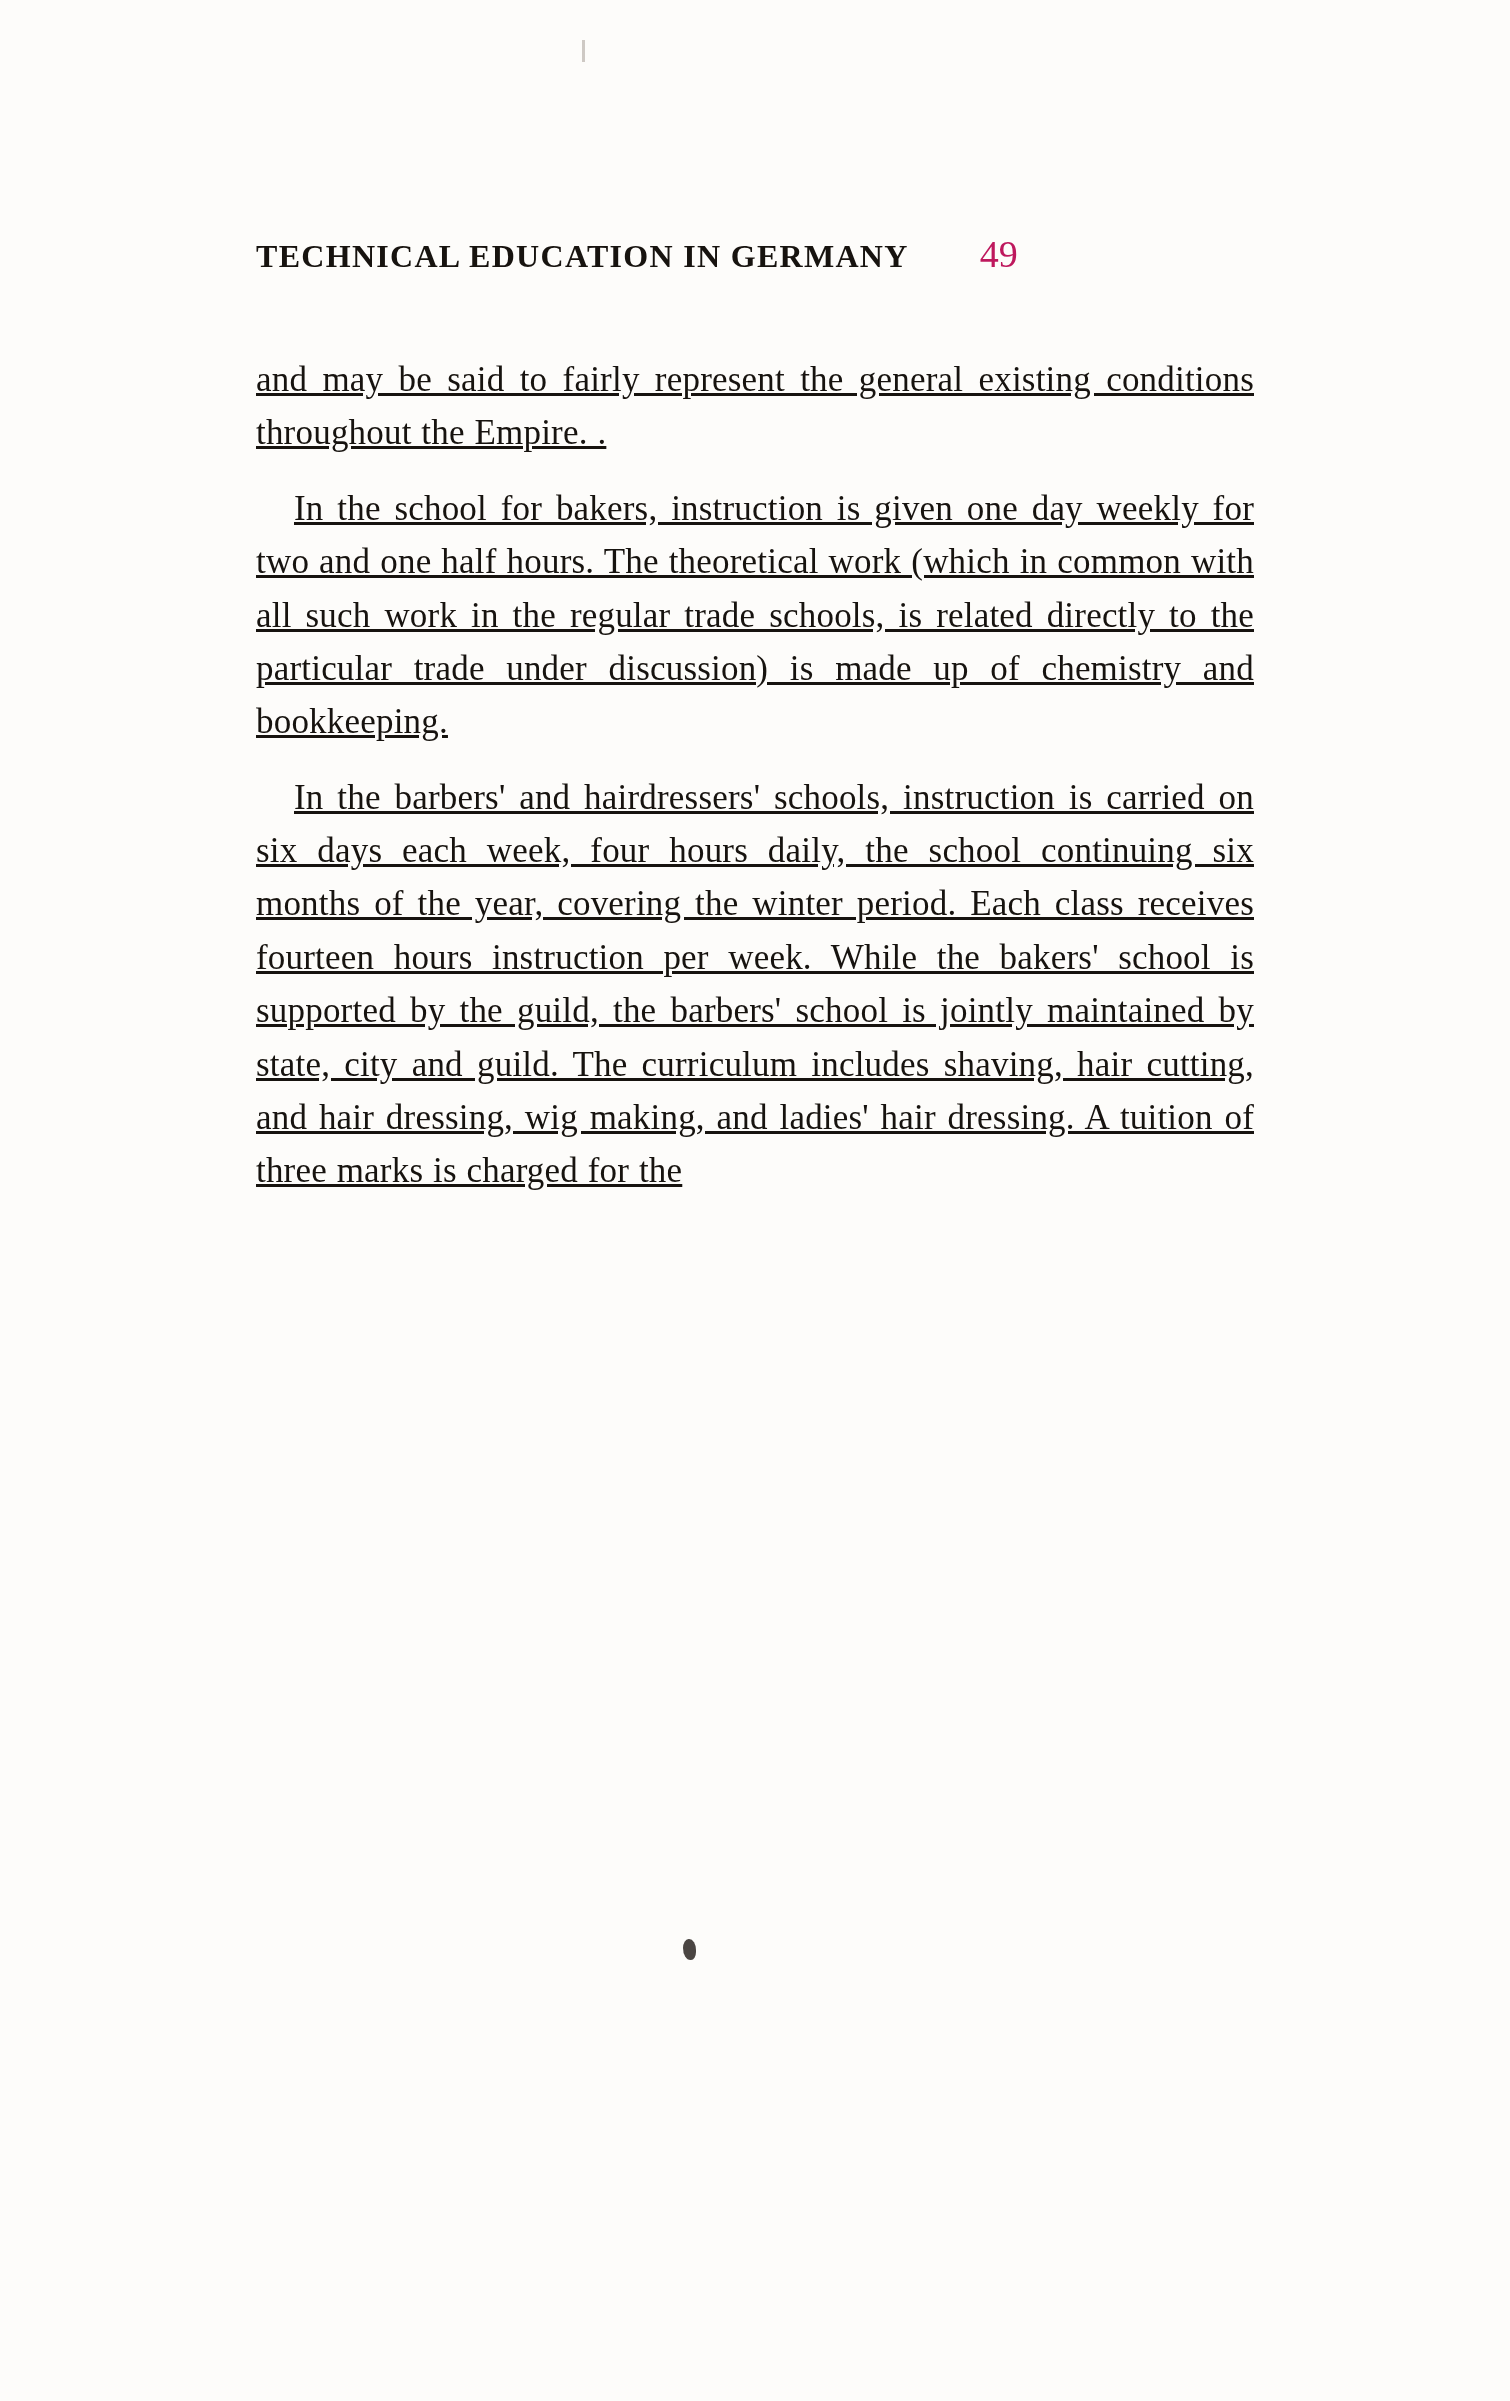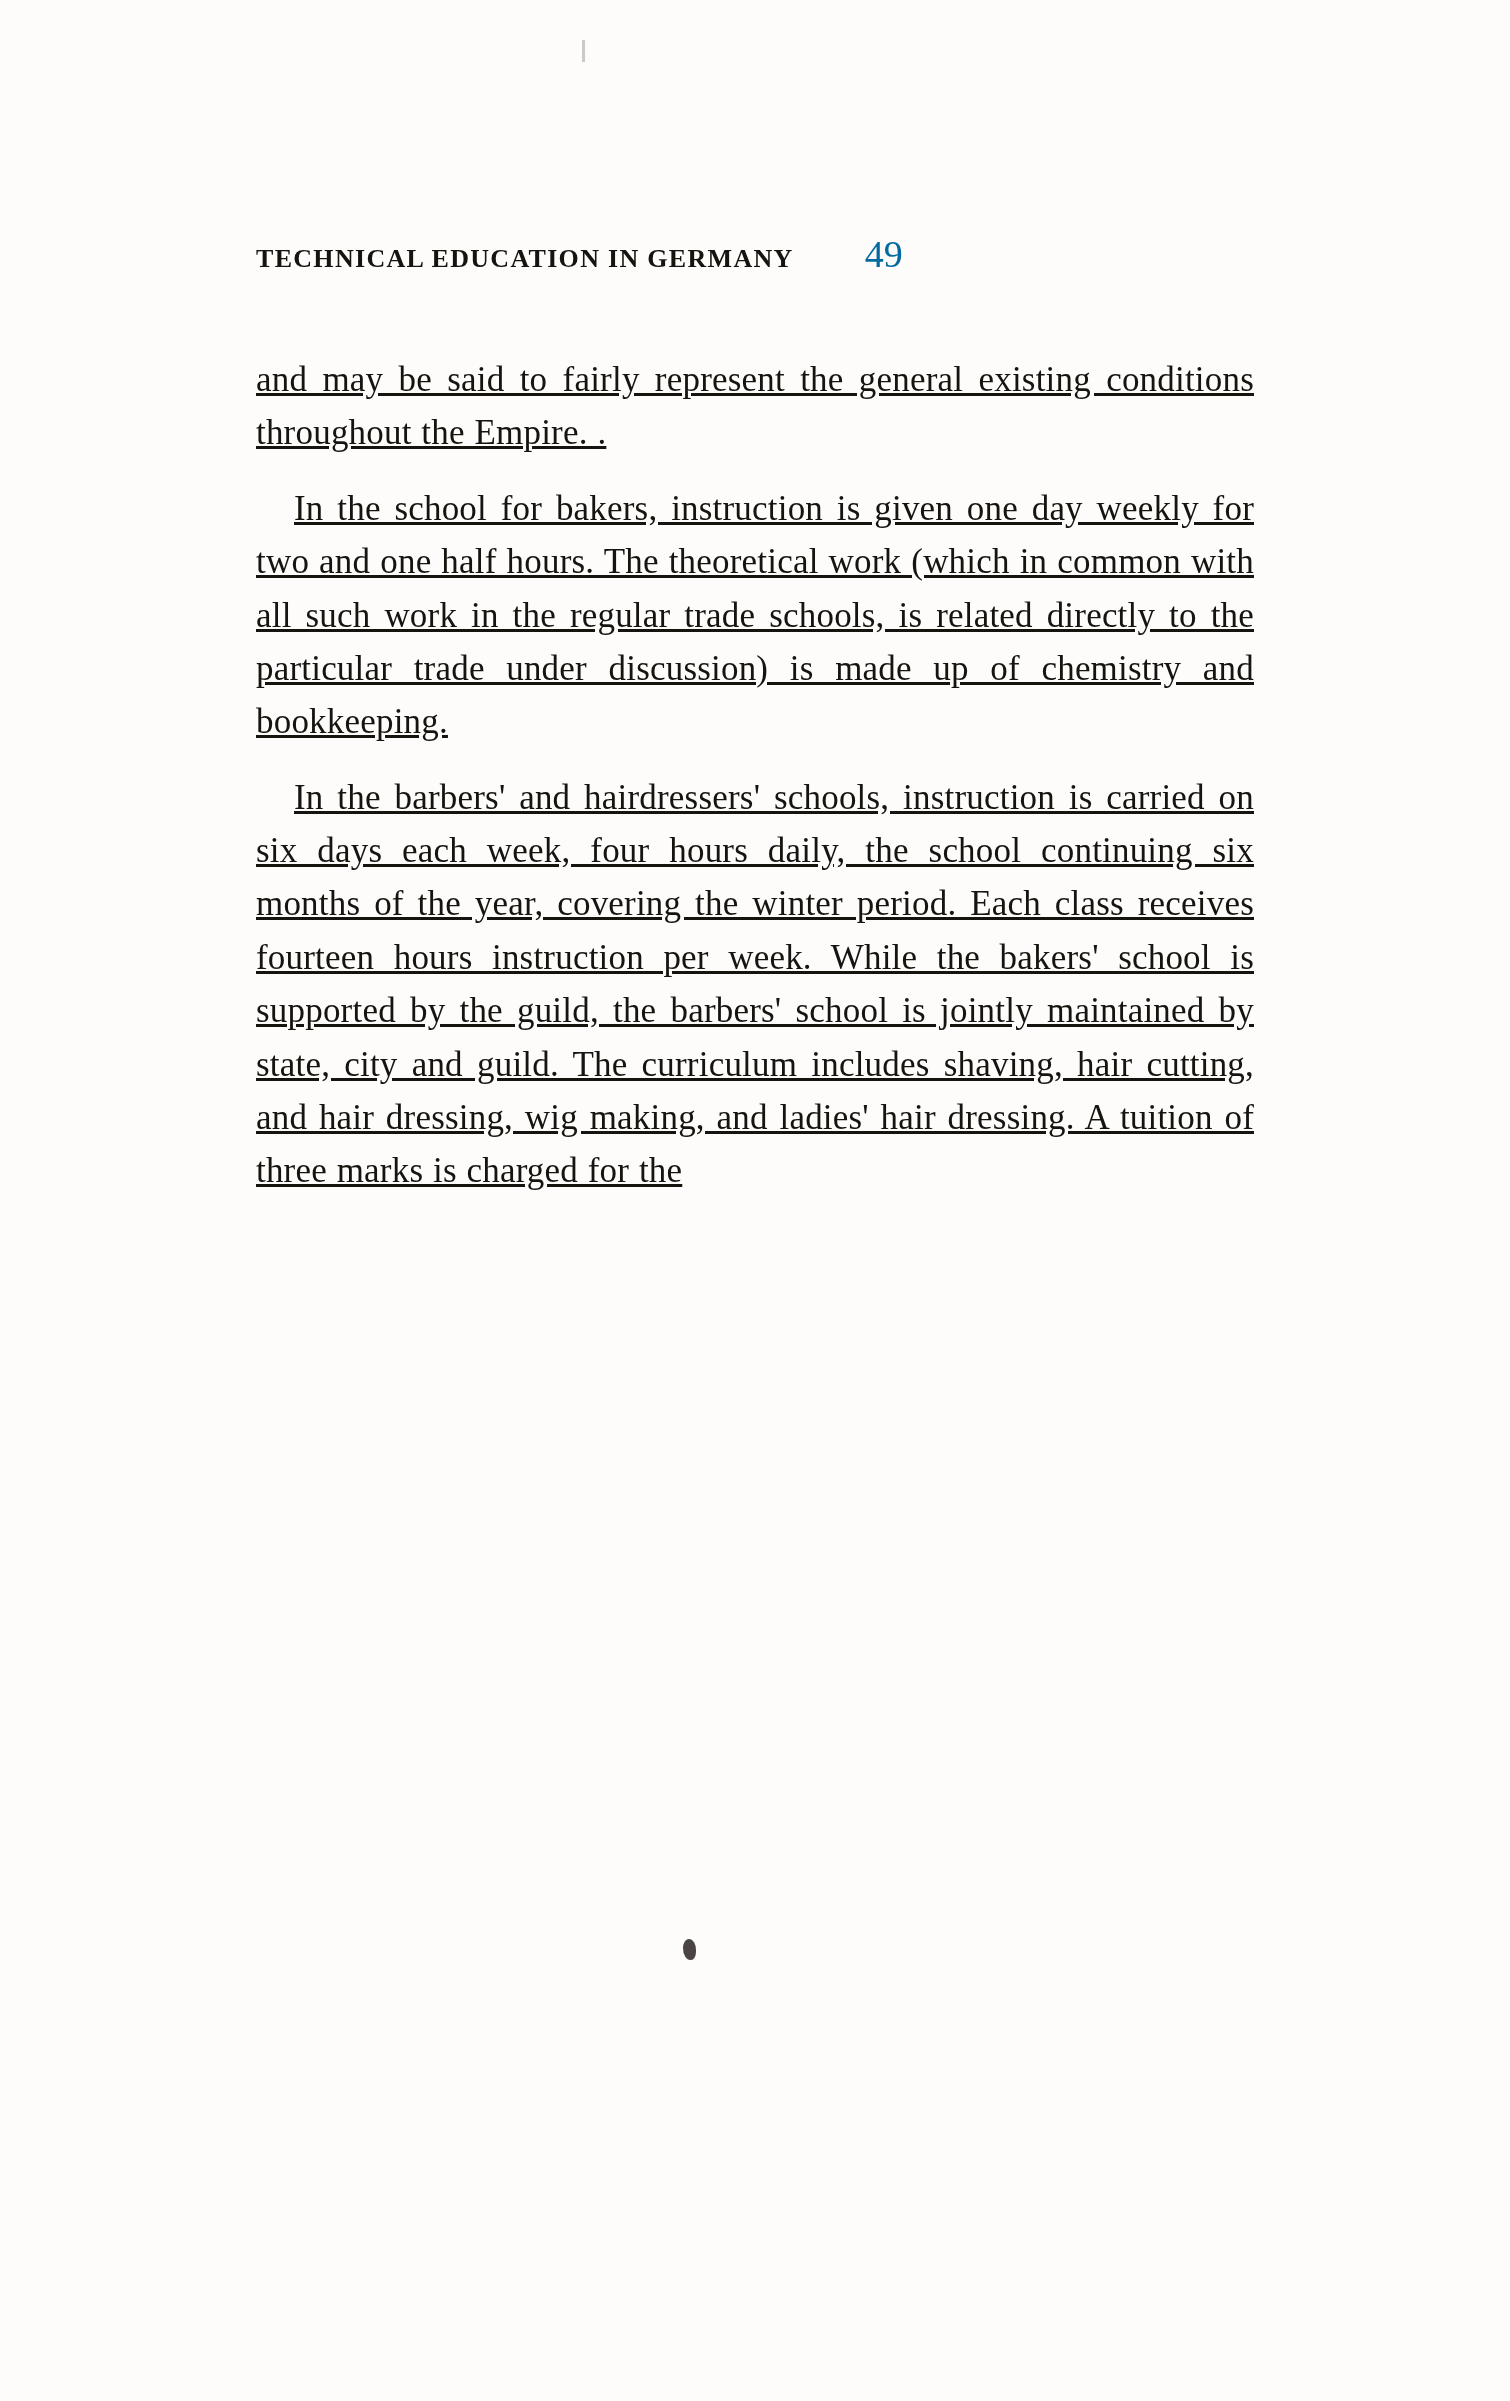--- a/index.html
+++ b/index.html
@@ -32,31 +32,31 @@
   .running-head {
     display: flex;
     align-items: baseline;
     justify-content: flex-start;
     width: 100%;
     margin-bottom: 77px;
   }
   .running-head .rh-title {
     font-variant: small-caps;
     text-transform: uppercase;
-    font-size: 26px;
+    font-size: 32px;
     letter-spacing: 1.3px;
     font-weight: 700;
     white-space: nowrap;
     color: #17130f;
   }
   .running-head .rh-folio {
     margin-left: 71px;
     font-size: 38px;
     font-weight: 400;
-    color: #0369a1;
+    color: #be185d;
   }
   .body-text p {
     margin: 0 0 0 0;
     font-size: 35px;
     line-height: 1.525;
     text-align: justify;
     text-justify: inter-word;
     color: #17130f;
     letter-spacing: 0.2px;
     word-spacing: 0.8px;

